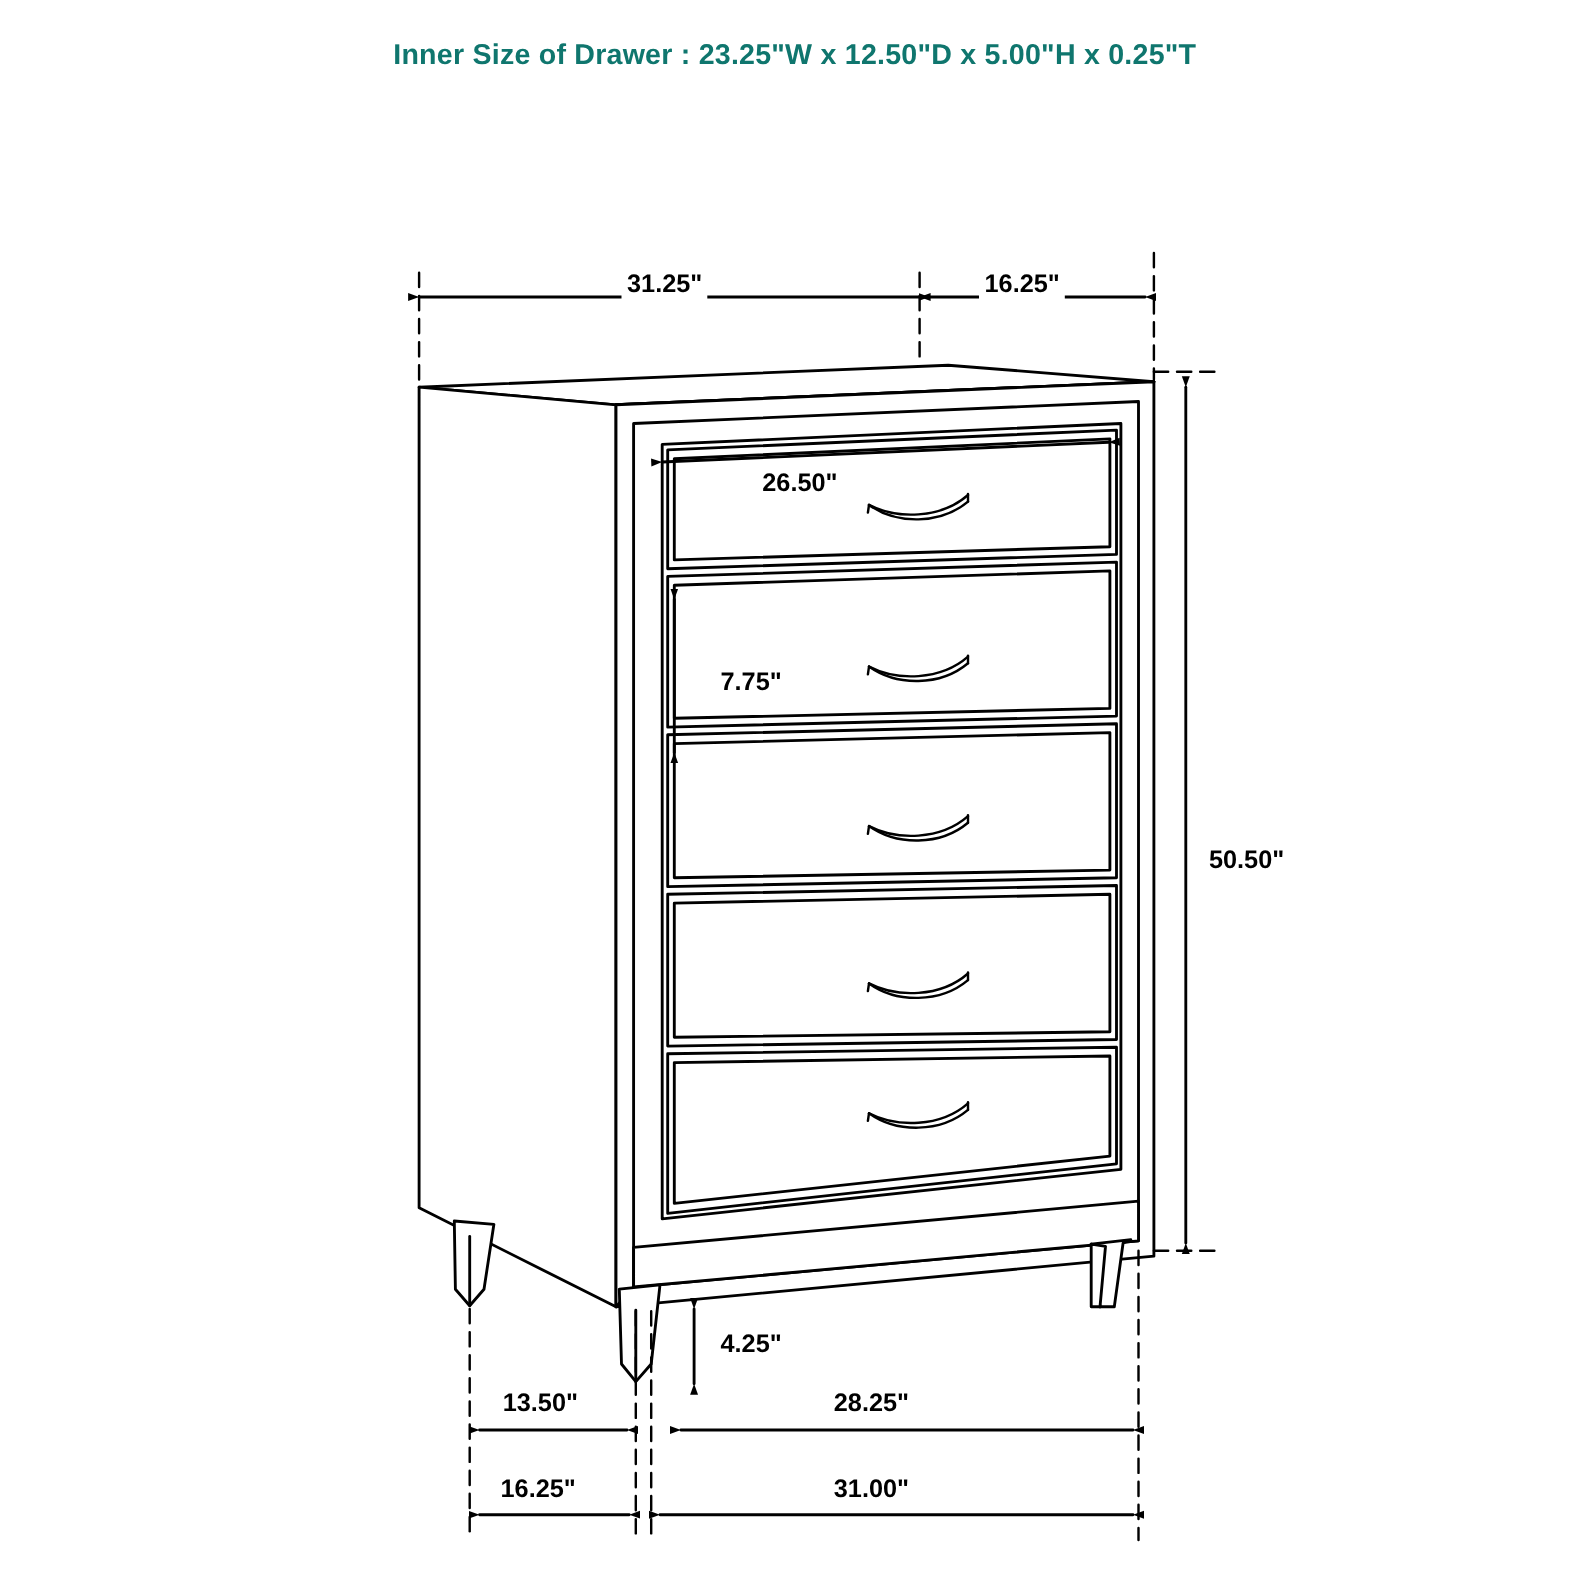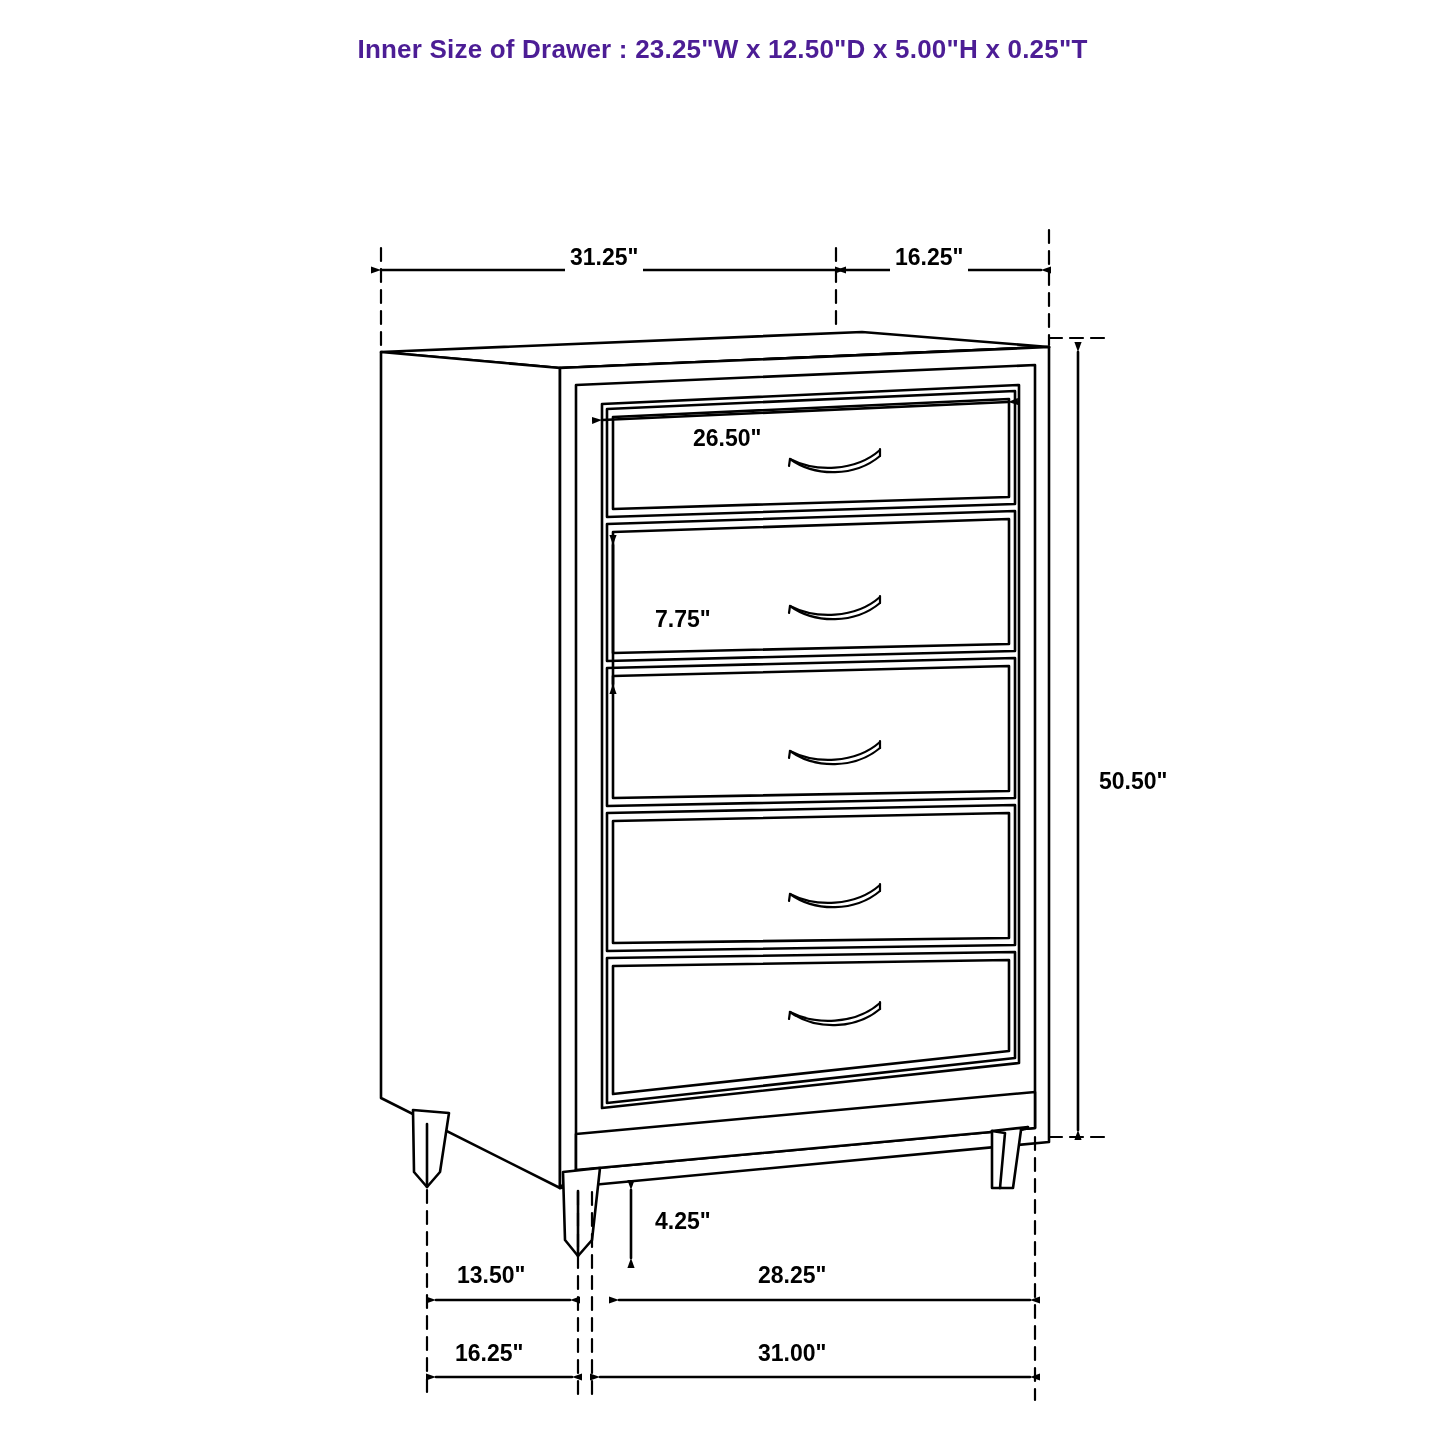--- a/index.html
+++ b/index.html
@@ -19,21 +19,21 @@
     inset: 0;
   }
   .title {
     position: absolute;
     top: 34px;
     left: 0;
     width: 1445px;
     text-align: center;
     font-size: 26px;
     font-weight: bold;
-    color: #4c1d95;
+    color: #0f766e;
     letter-spacing: 0.2px;
   }
   svg.drawing {
     position: absolute;
     left: 0;
     top: 0;
     width: 1445px;
     height: 1445px;
   }
   .dimlabel {

